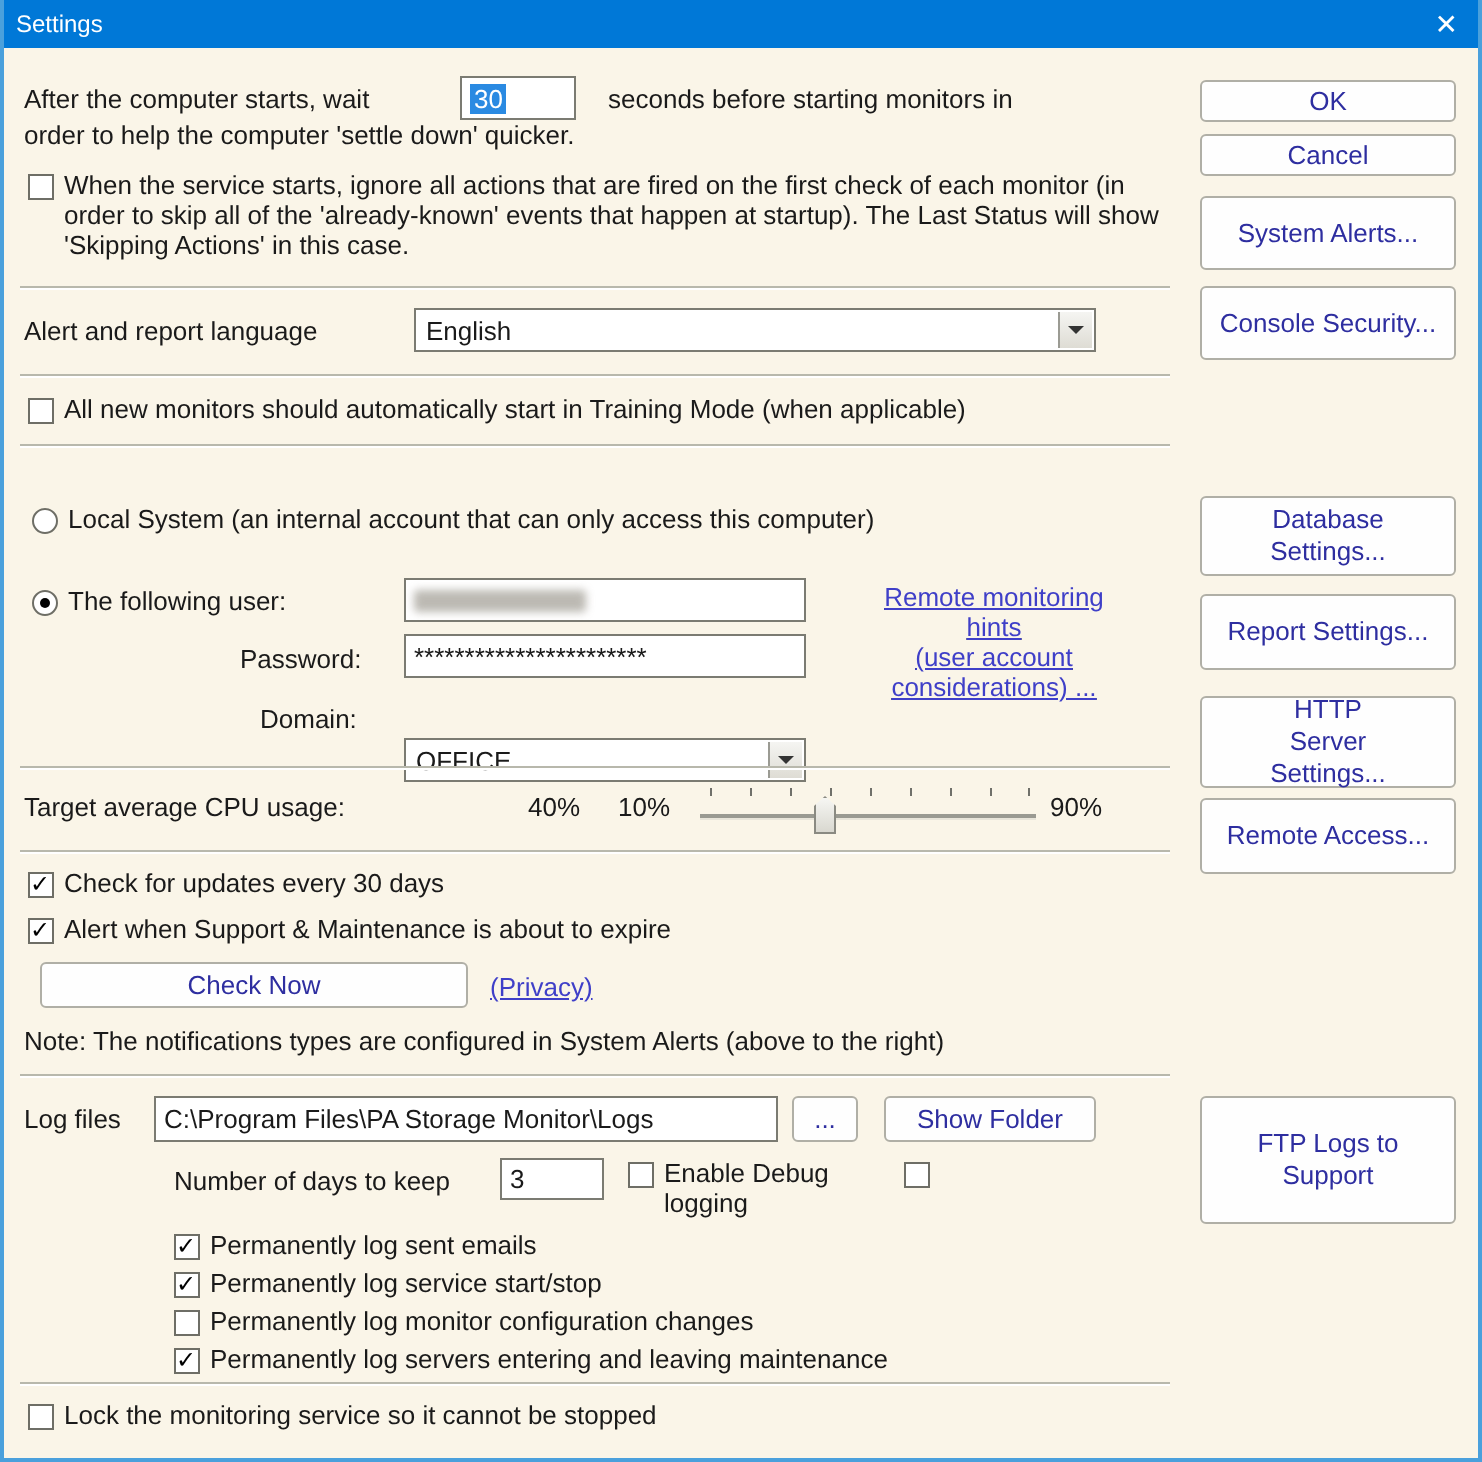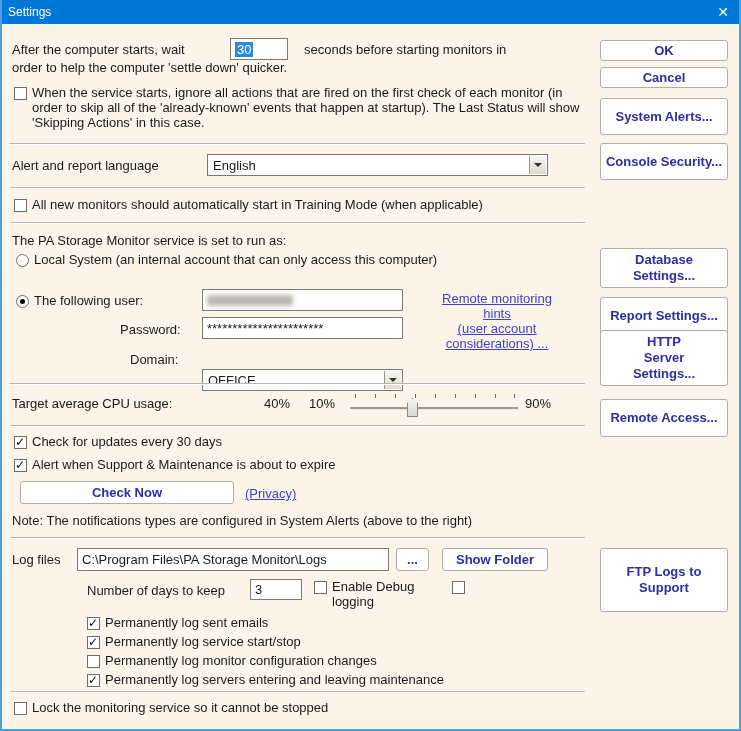--- a/index.html
+++ b/index.html
@@ -29,21 +29,21 @@
 
   .cb { position:absolute; width:13px; height:13px; background:#fff; border:1px solid #6e6e66; }
   .cb .mark { display:none; position:absolute; left:0px; top:-2px; font-size:12px; font-weight:bold; color:#000; }
   .cb.checked .mark { display:block; }
   .radio { position:absolute; width:13px; height:13px; background:#fff; border:1px solid #6e6e66; border-radius:50%; }
   .radio .dot { display:none; position:absolute; left:3px; top:3px; width:5px; height:5px; background:#000; border-radius:50%; }
   .radio.checked .dot { display:block; }
 
   .btn { background:#fefefe; border:1px solid #b0afa6; border-radius:3px; color:#2e2ea0;
          display:flex; align-items:center; justify-content:center; text-align:center; line-height:16px; }
-  .btn span { display:block;font-weight:bold; }
+  .btn span { display:block; }
 
   .link { color:#3f3fc8; text-decoration:underline; }
   .hints { text-align:center; line-height:15px;text-decoration:underline; }
   .hints div { text-decoration:underline; color:#3f3fc8; }
 
   .blurbar { width:86px; height:11px; background:#a09c93; opacity:.7; filter:blur(2px); border-radius:2px; }
 
   .slider-track { height:3px; background:#9a9a92; border-bottom:1px solid #e8e5da; }
   .tick { position:absolute; width:1px; height:4px; background:#70706a; top:0; }
   .thumb { position:absolute; width:11px; height:19px; background:linear-gradient(#f6f6f3,#d9d8d0);
@@ -81,21 +81,20 @@
       </span>
   </div>
 
   <div class="abs divider" style="left:8px;top:187px;width:575px" data-name="divider"></div>
 
   <span class="cb" style="left:12px;top:199px" data-name="training-mode-checkbox"></span>
   <span class="abs lbl" style="left:30px;top:197px" data-name="training-mode-label">All new monitors should automatically start in Training Mode (when applicable)</span>
 
   <div class="abs divider" style="left:8px;top:222px;width:575px" data-name="divider"></div>
 
-  <span class="abs lbl" style="left:10px;top:233px" data-name="service-run-as-heading">The PA Storage Monitor service is set to run as:</span>
   <span class="radio" style="left:14px;top:254px" data-name="local-system-radio"></span>
   <span class="abs lbl" style="left:32px;top:252px" data-name="local-system-label">Local System (an internal account that can only access this computer)</span>
 
   <span class="radio checked" style="left:14px;top:295px" data-name="following-user-radio">
       <span class="dot" data-name="radio-dot-icon"></span>
     </span>
   <span class="abs lbl" style="left:32px;top:293px" data-name="following-user-label">The following user:</span>
   <div class="abs tb" style="left:200px;top:289px;width:201px" data-name="username-input">
     <span class="blurbar" data-name="username-redacted-text"></span>
   </div>
@@ -214,21 +213,21 @@
   </div>
   <div class="abs btn" style="left:598px;top:143px;width:128px;height:37px" data-name="console-security-button">
     <span data-name="console-security-label">Console Security...</span>
   </div>
   <div class="abs btn" style="left:598px;top:248px;width:128px;height:40px;padding:0 14px" data-name="database-settings-button">
     <span data-name="database-settings-label">Database Settings...</span>
   </div>
   <div class="abs btn" style="left:598px;top:297px;width:128px;height:38px" data-name="report-settings-button">
     <span data-name="report-settings-label">Report Settings...</span>
   </div>
-  <div class="abs btn" style="left:598px;top:330px;width:128px;height:56px;padding:0 31px" data-name="http-server-settings-button">
+  <div class="abs btn" style="left:598px;top:348px;width:128px;height:46px;padding:0 31px" data-name="http-server-settings-button">
     <span data-name="http-server-settings-label">HTTP Server Settings...</span>
   </div>
   <div class="abs btn" style="left:598px;top:399px;width:128px;height:38px" data-name="remote-access-button">
     <span data-name="remote-access-label">Remote Access...</span>
   </div>
   <div class="abs btn" style="left:598px;top:548px;width:128px;height:64px;padding:0 22px" data-name="ftp-logs-button">
     <span data-name="ftp-logs-label">FTP Logs to Support</span>
   </div>
 
 </div>

